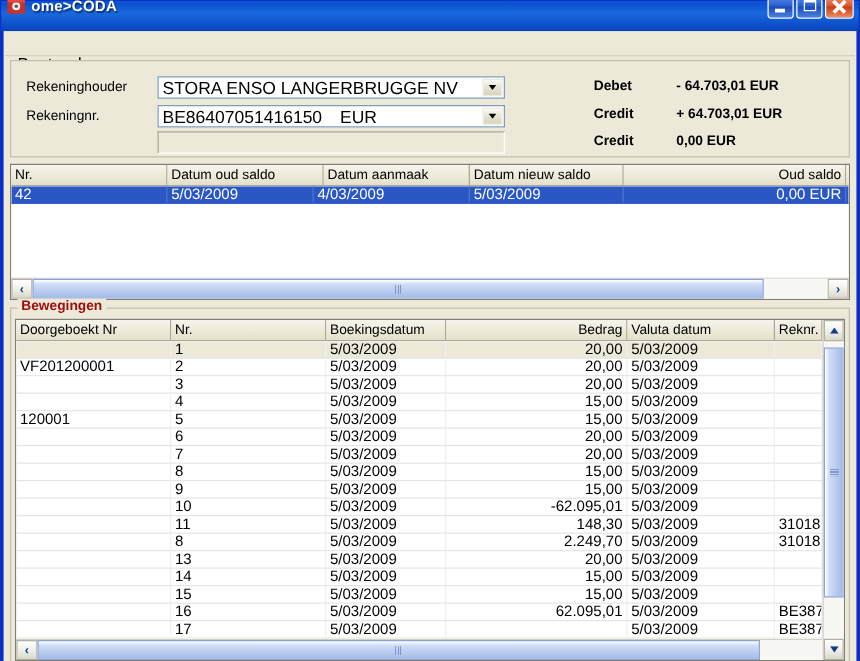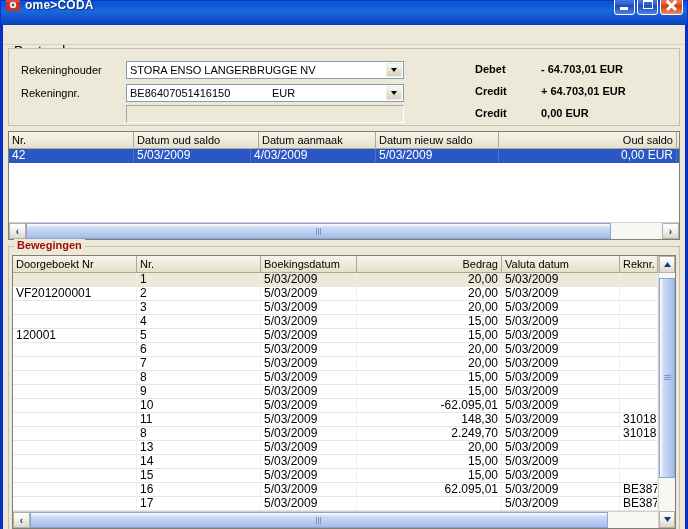--- a/index.html
+++ b/index.html
@@ -131,21 +131,21 @@
     flex: 0 0 105px;
   }
   .combo {
     position: relative;
     height: 18px;
     box-sizing: border-box;
     border: 1px solid #7f9db9;
     background: #ffffff;
     display: flex;
     align-items: center;
-    font-size: 11px;
+    font-size: 14px;
   }
   .combo .combo-text { padding-left: 3px; white-space: nowrap; }
   .combo .combo-text2 { position: absolute; left: 145px; }
   .combo-arrow {
     position: absolute;
     right: 1px; top: 1px;
     width: 16px; height: 14px;
     background: linear-gradient(to bottom,#fbfbf8 0%, #e8e5d6 45%, #d7d3c0 100%);
     border: 1px solid #ece9d8;
     box-sizing: border-box;

